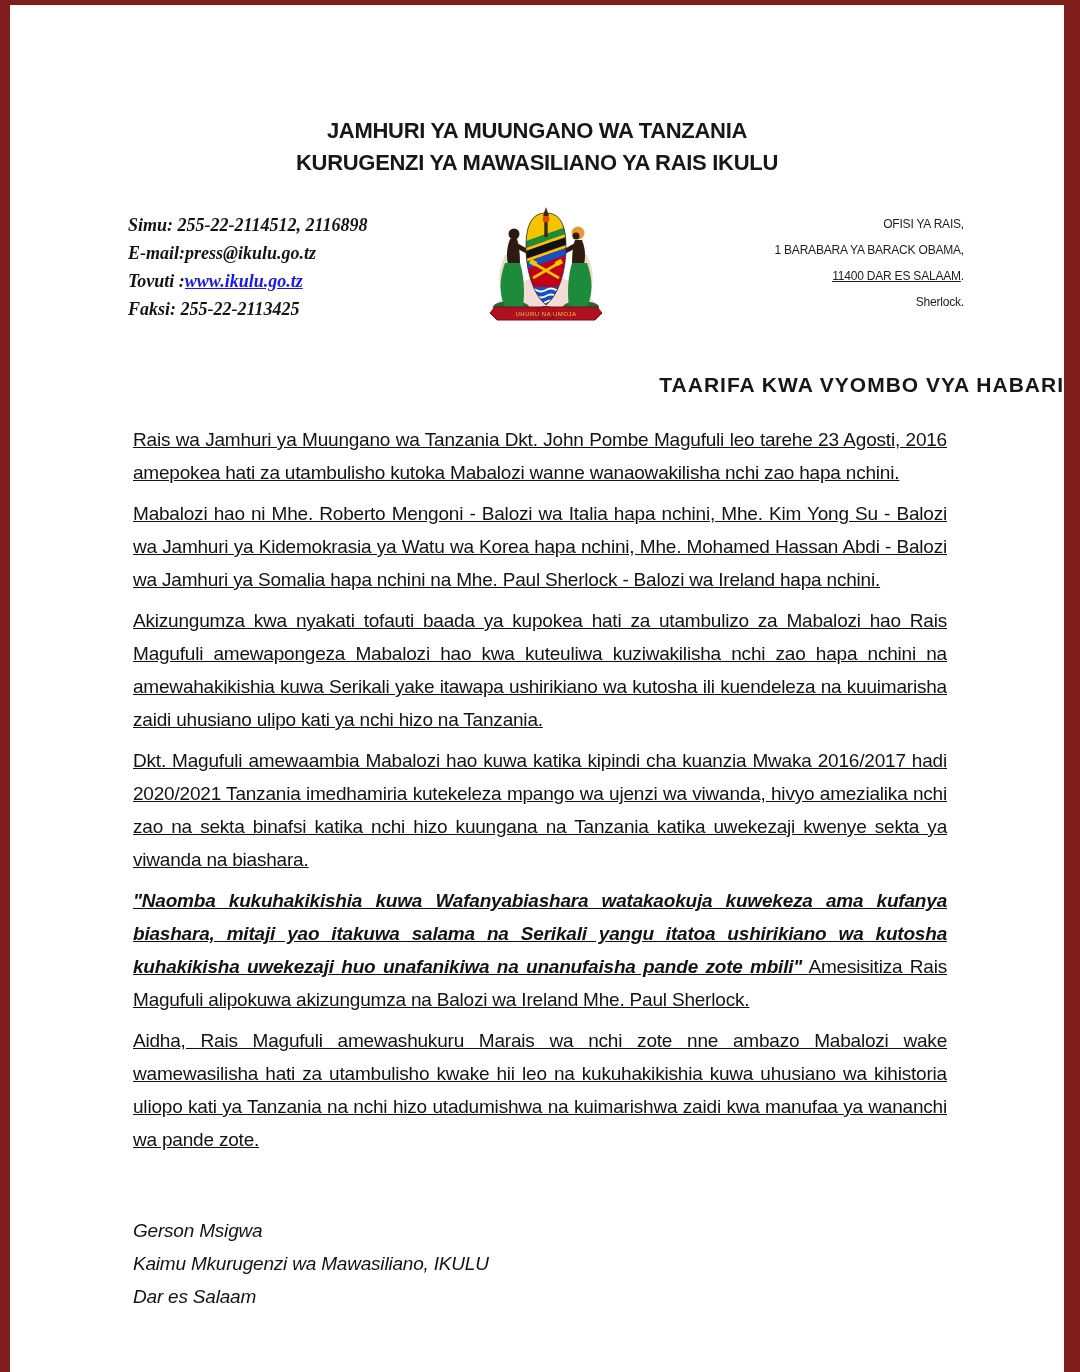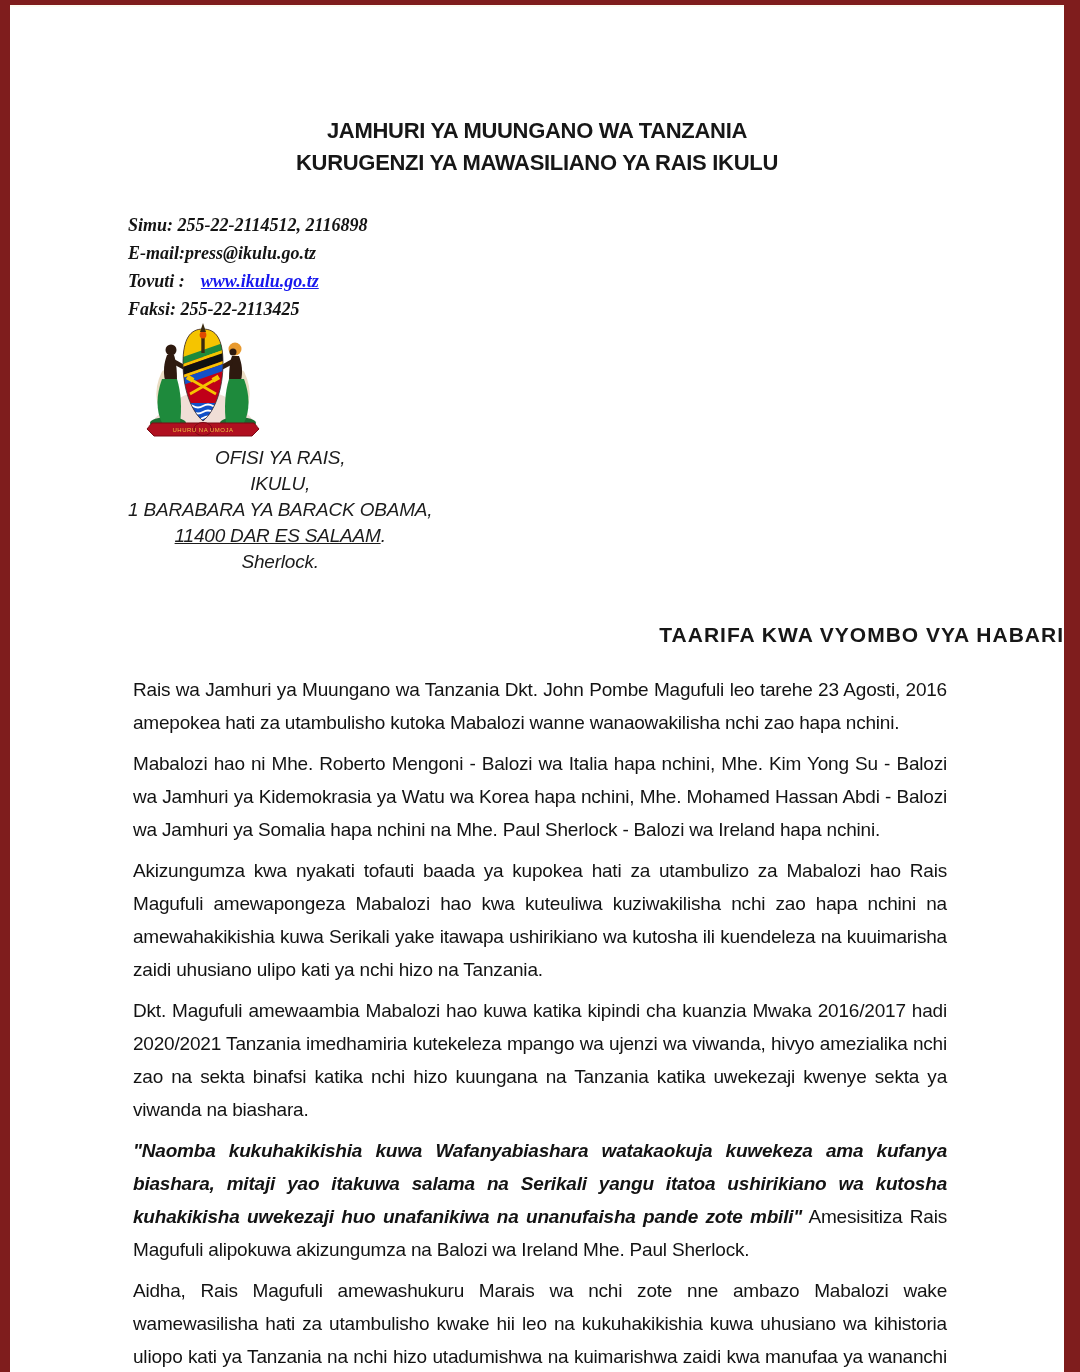--- a/index.html
+++ b/index.html
@@ -30,49 +30,46 @@
     font-size: 22px;
     line-height: 32px;
     letter-spacing: -0.3px;
     color: #171717;
   }
   
   .info-row {
     margin: 28px 100px 0 118px;
     display: flex;
     align-items: flex-start;
-    flex-direction: column;
   }
   .contact {
     flex: 1 1 0;
     padding-top: 4px;
     font-family: "Liberation Serif", serif;
     font-style: italic;
     font-weight: 700;
     font-size: 18px;
     line-height: 28px;
     white-space: nowrap;
   }
   .contact .link {
     color: #1717ee;
     text-decoration: underline;
     cursor: pointer;
-    margin-left: 16px;
   }
   .emblem-wrap {
     width: 150px;
     display: flex;
     justify-content: center;
   }
   .address {
     flex: 1 1 0;
     padding-top: 4px;
-    text-align: center;
-    font-style: italic;
-    font-size: 19px;
+    text-align: right;
+    font-size: 12px;
     line-height: 26px;
     color: #1c1c1c;
     letter-spacing: -0.2px;
   }
   .address .underlined { text-decoration: underline; }
   
   .doc-title {
     margin-top: 48px;
     text-align: right;
     font-size: 21px;
@@ -81,20 +78,21 @@
     color: #171717;
   }
   
   .doc-body {
     margin: 26px 117px 0 123px;
     font-size: 19px;
     line-height: 33px;
     letter-spacing: -0.2px;
     text-align: justify;
     color: #131313;
+    text-decoration: underline;
   }
   .doc-body p { margin-bottom: 8px; }
   .quote-emphasis {
     font-weight: 700;
     font-style: italic;
   }
   
   .signature {
     margin: 58px 117px 0 123px;
     font-size: 19px;
@@ -185,21 +183,20 @@
           <g>
             <polygon points="12,100 114,100 119,106 112,113 14,113 7,106" fill="#b01020" stroke="#7a0a14" stroke-width="1"></polygon>
             <ellipse cx="63" cy="106" rx="9" ry="6.5" fill="#b01020" stroke="#7a0a14" stroke-width="1"></ellipse>
             <text x="63" y="109" text-anchor="middle" font-size="6" font-family="Liberation Sans, sans-serif" fill="#f0c040" letter-spacing="0.5">UHURU NA UMOJA</text>
           </g>
         </svg>
       </div>
 
       <div class="address">
         <div>OFISI YA RAIS,</div>
-        <div>IKULU,</div>
         <div>1 BARABARA YA BARACK OBAMA,</div>
         <div><span class="underlined">11400 DAR ES SALAAM</span><span>.</span></div>
         <div>Sherlock.</div>
       </div>
     </div>
 
     <div class="doc-title">TAARIFA KWA VYOMBO VYA HABARI</div>
 
     <div class="doc-body">
       <p>Rais wa Jamhuri ya Muungano wa Tanzania Dkt. John Pombe Magufuli leo tarehe 23 Agosti, 2016 amepokea hati za utambulisho kutoka Mabalozi wanne wanaowakilisha nchi zao hapa nchini.</p>

